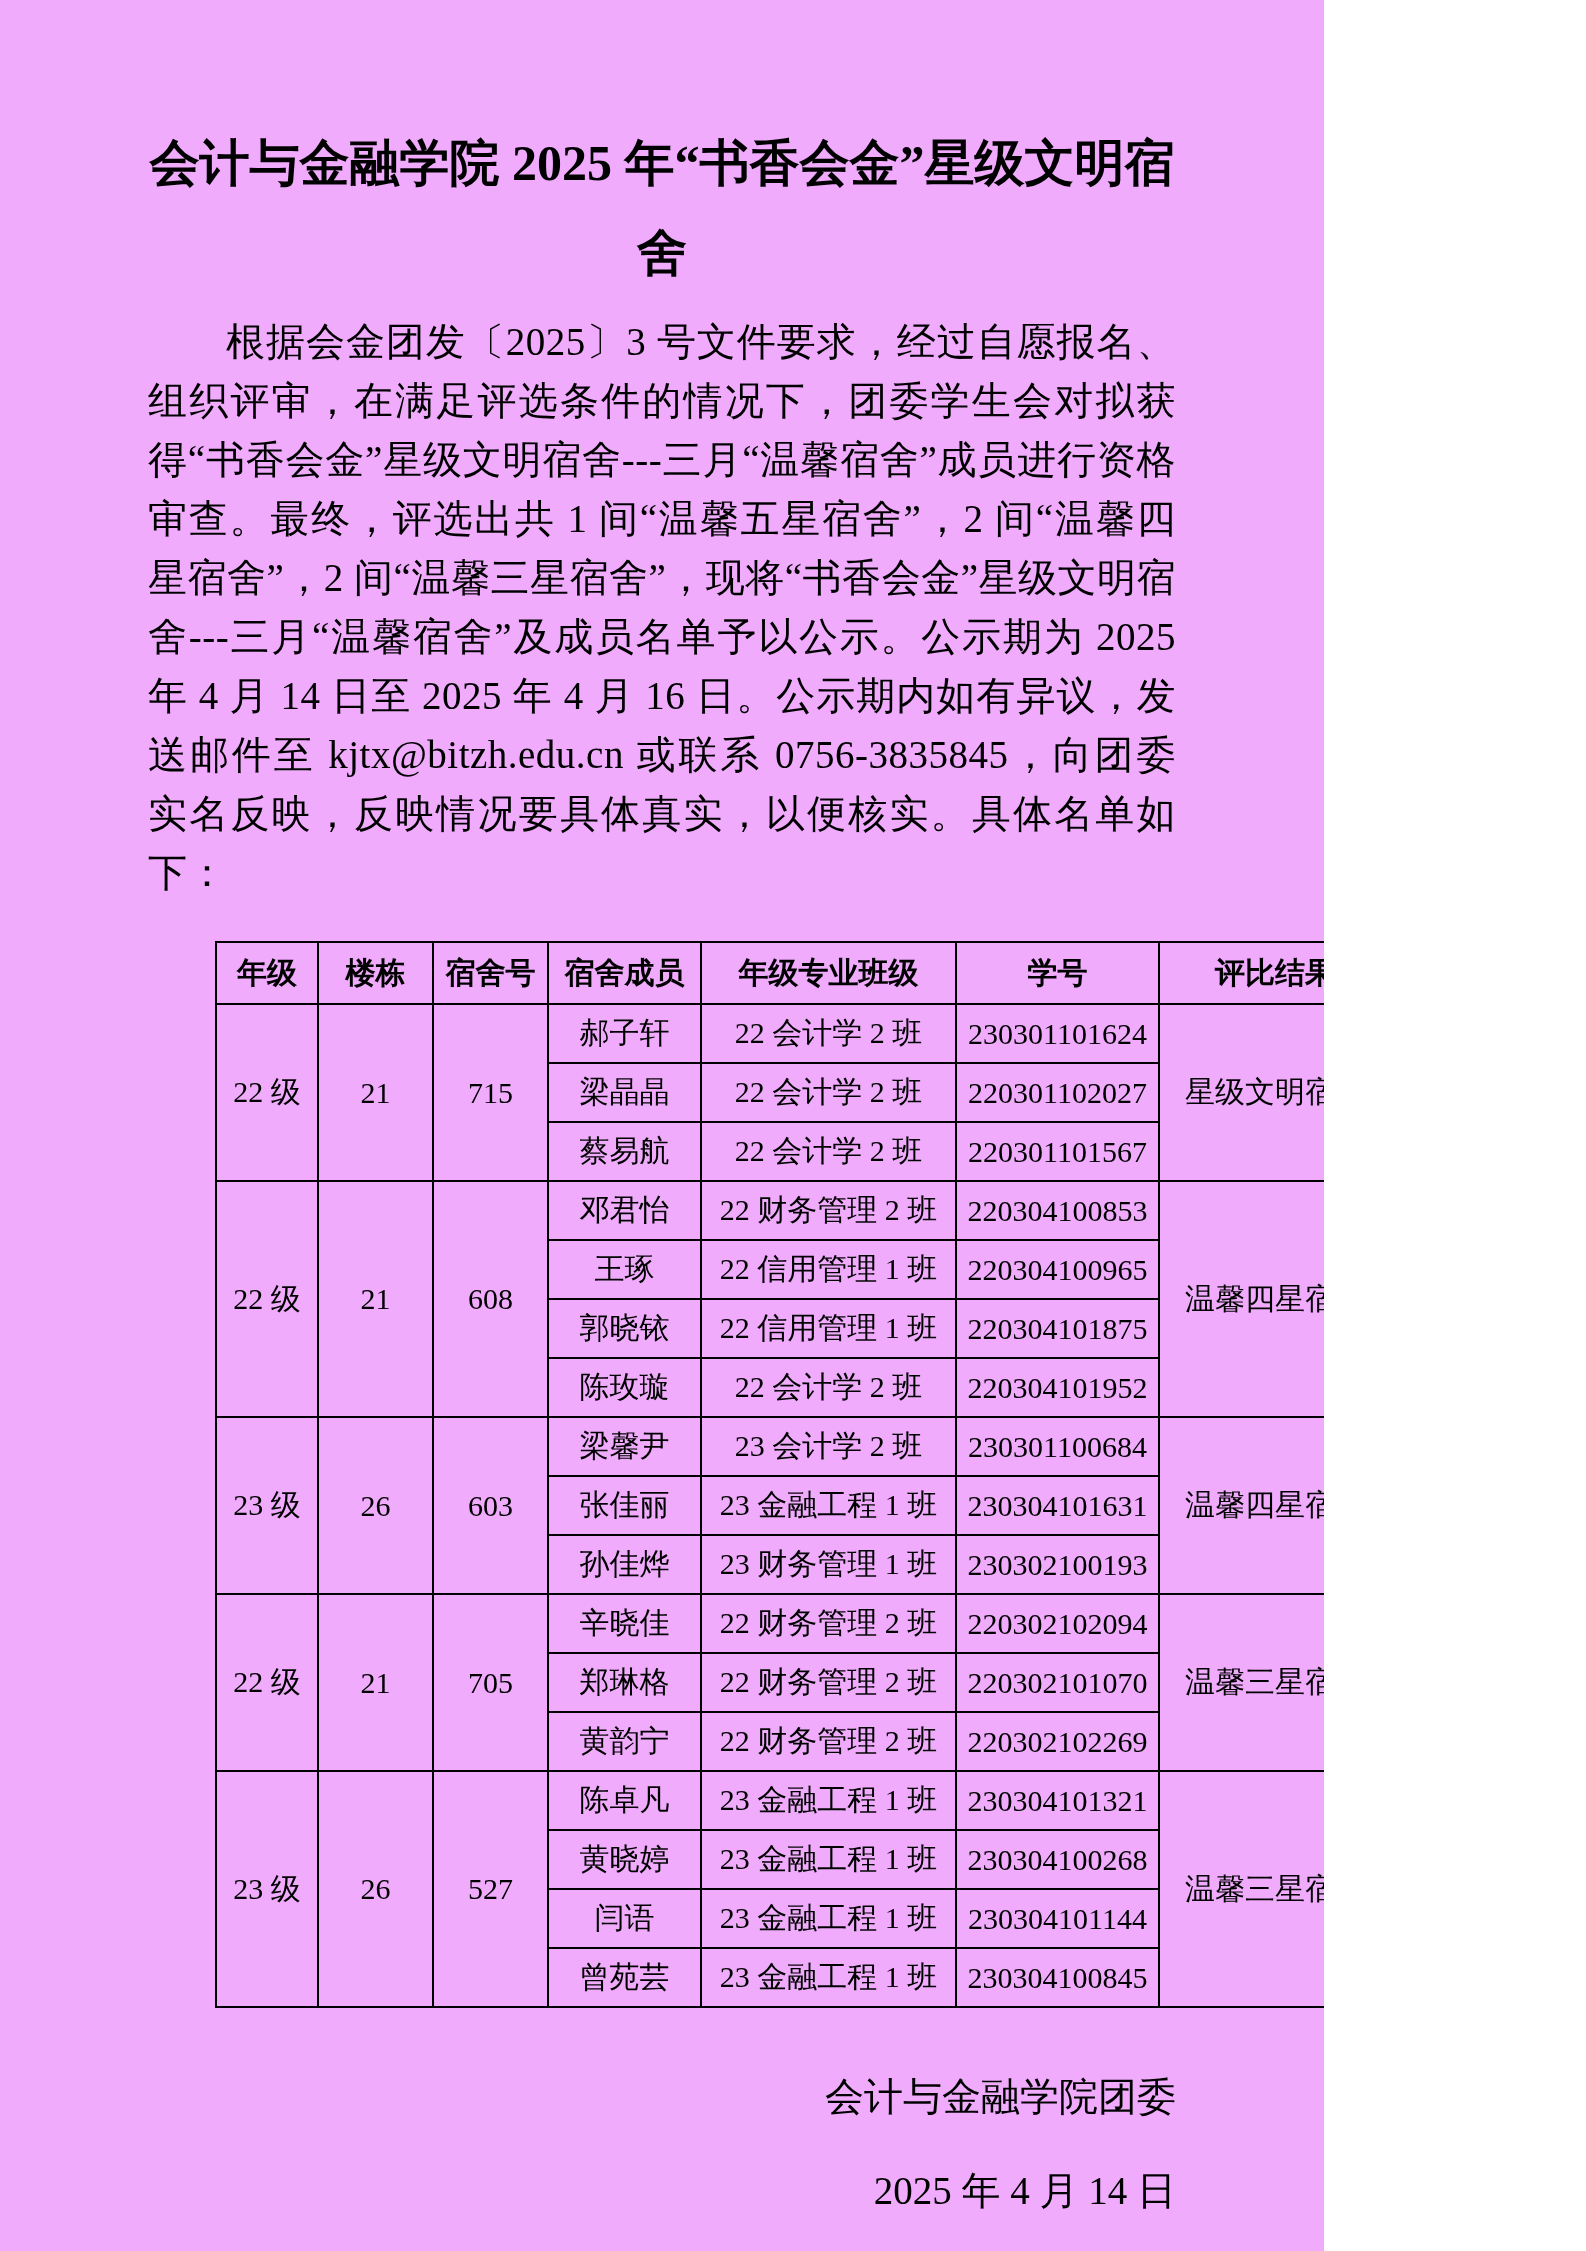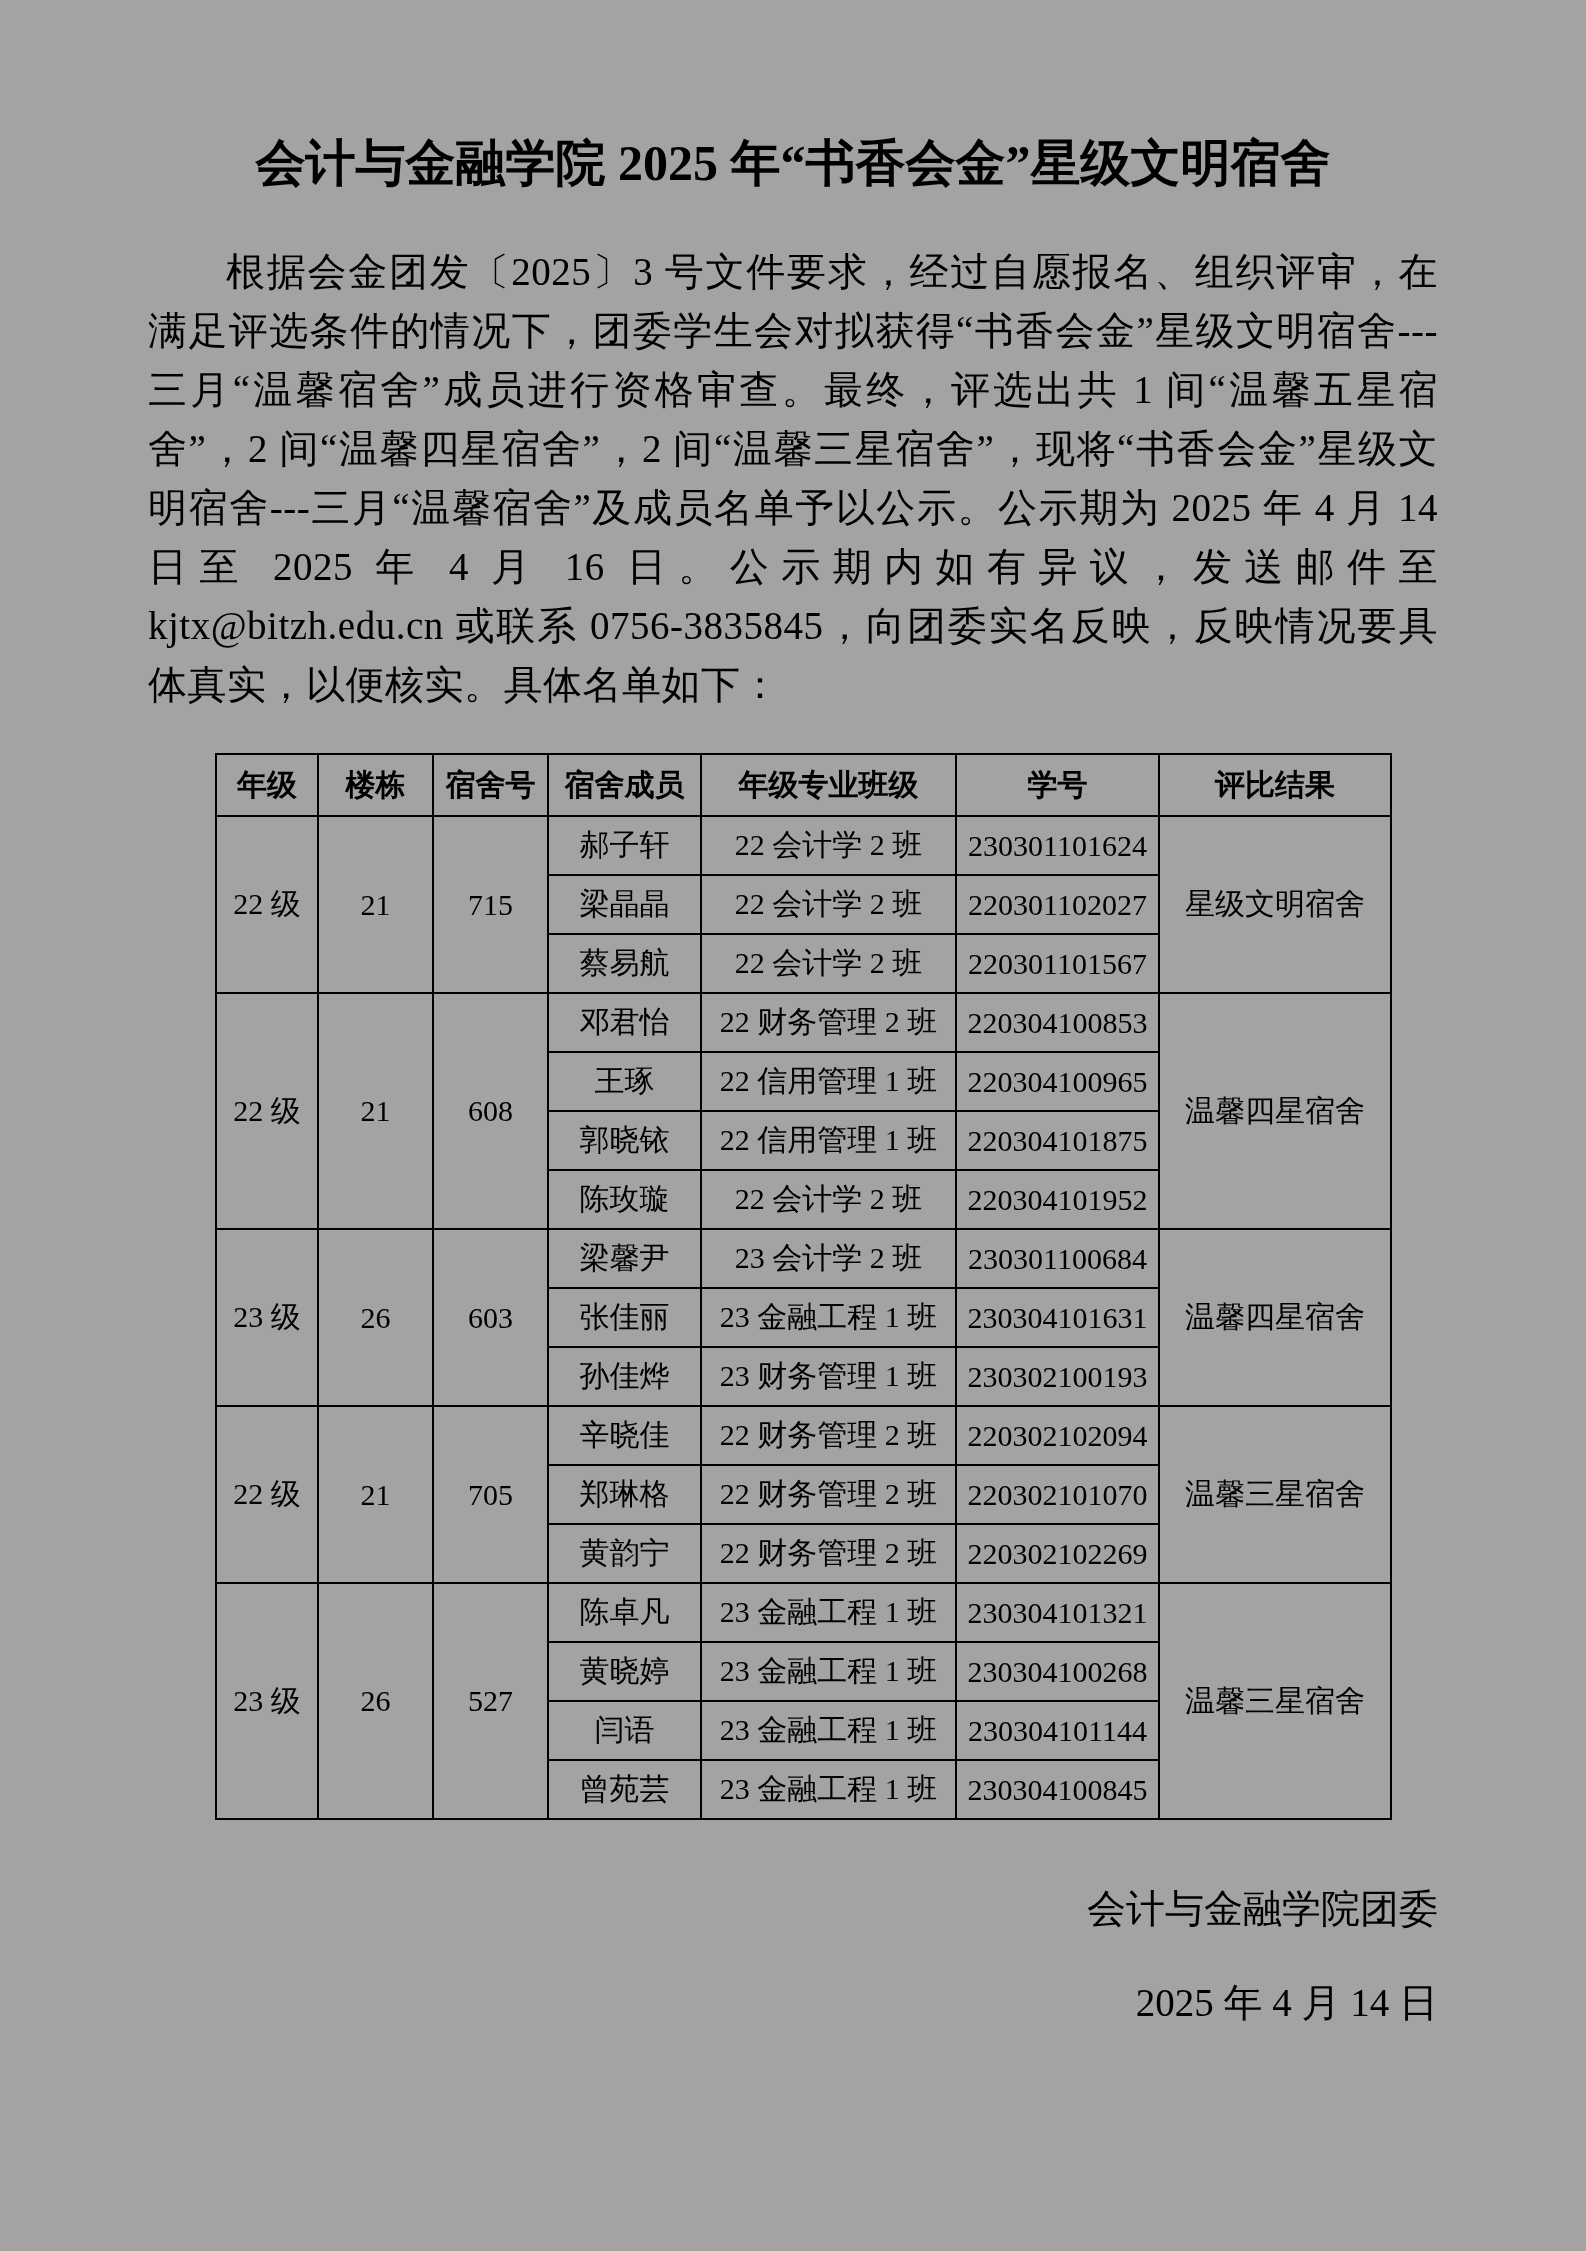--- a/index.html
+++ b/index.html
@@ -2,40 +2,40 @@
 <html><head>
 <meta charset="utf-8">
 <style>
   html, body {
     margin: 0;
     padding: 0;
     background: #ffffff;
   }
   .page {
     position: relative;
-    width: 1586px;
+    width: 1324px;
     height: 2251px;
-    background: #a3a3a3;
+    background: #f0abfc;
     color: #000000;
     font-family: "Liberation Serif", "DejaVu Serif", serif;
     overflow: hidden;
     box-sizing: border-box;
   }
   .content {
     padding: 118px 148px 0 148px;
   }
   .doc-title {
     text-align: center;
     font-weight: bold;
     font-size: 50px;
     line-height: 90px;
     font-family: "Liberation Serif", "DejaVu Serif", serif;
   }
   .doc-body {
-    margin-top: 34px;
+    margin-top: 14px;
     font-size: 39px;
     line-height: 59px;
     text-align: justify;
     text-indent: 2em;
     letter-spacing: 0.5px;
   }
   table.results {
     border-collapse: collapse;
     table-layout: fixed;
     width: 1175px;

